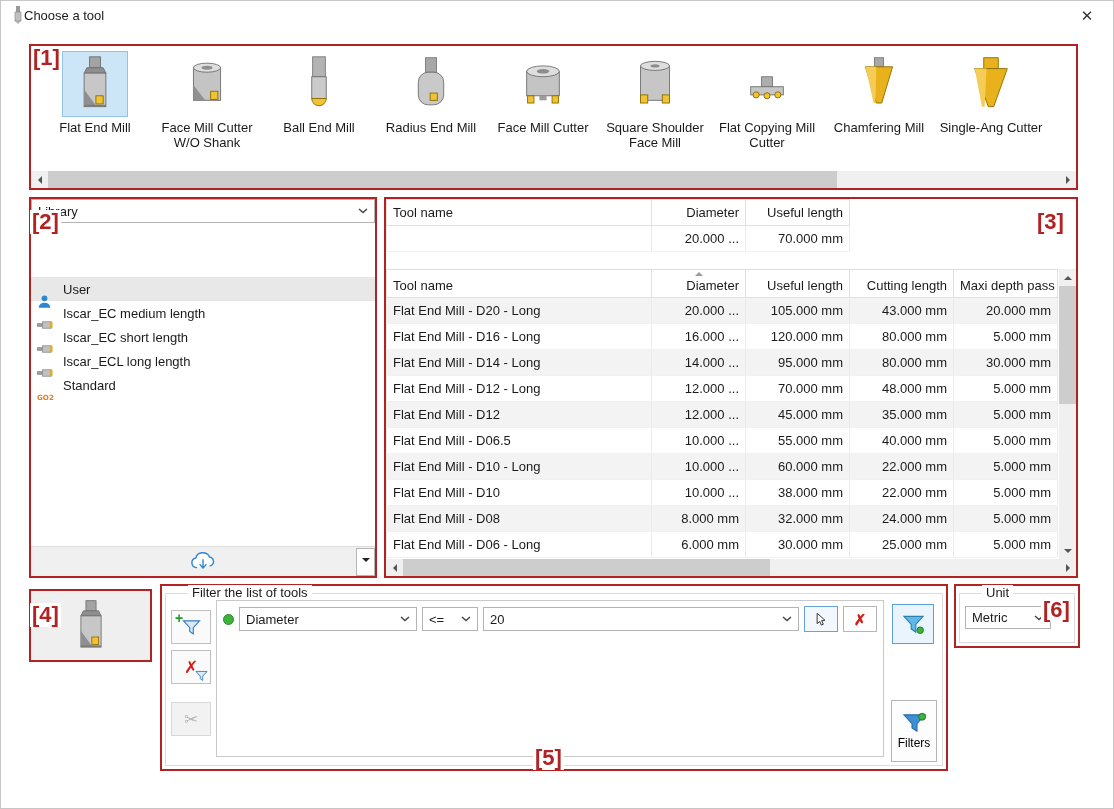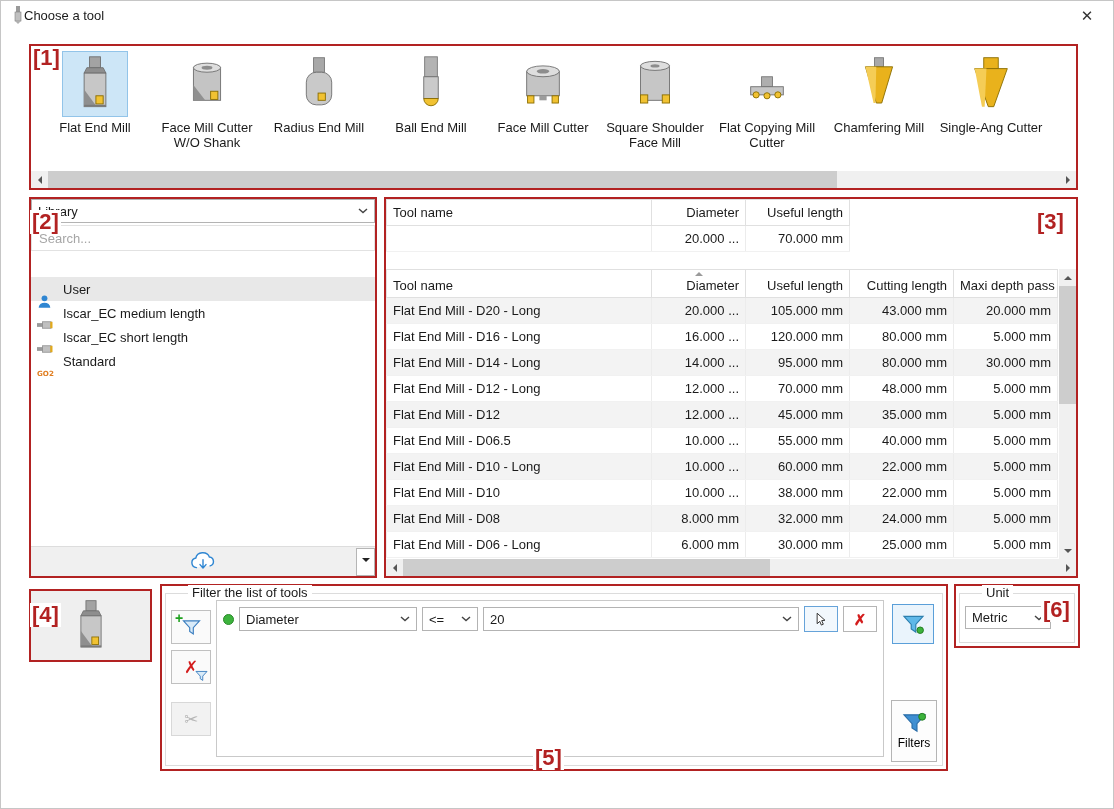--- a/index.html
+++ b/index.html
@@ -144,36 +144,36 @@
             <ellipse cx="32" cy="14" rx="6" ry="2.2" fill="#8d8d8d"></ellipse>
             <path d="M17 50 V33 L30 50 Z" fill="#909090"></path>
             <rect x="36" y="40" width="8" height="9" fill="#f1c232" stroke="#8a6d00"></rect>
           </svg>
         </div>
         <div class="tool-label">Face Mill Cutter W/O Shank</div>
       </div>
       <div class="tool-item">
         <div class="tool-icon">
           <svg viewBox="0 0 64 64" width="58" height="58">
+            <rect x="25" y="2" width="14" height="22" fill="#b3b3b3" stroke="#787878"></rect>
+            <rect x="24" y="24" width="16" height="24" fill="#cacaca" stroke="#707070"></rect>
+            <path d="M24 48 a8 8 0 0 0 16 0 z" fill="#f1c232" stroke="#8a6d00"></path>
+          </svg>
+        </div>
+        <div class="tool-label">Ball End Mill</div>
+      </div>
+      <div class="tool-item">
+        <div class="tool-icon">
+          <svg viewBox="0 0 64 64" width="58" height="58">
             <rect x="26" y="3" width="12" height="16" fill="#a8a8a8" stroke="#787878"></rect>
             <rect x="18" y="19" width="28" height="36" rx="11" fill="#c9c9c9" stroke="#707070"></rect>
             <rect x="31" y="42" width="8" height="8" fill="#f1c232" stroke="#8a6d00"></rect>
           </svg>
         </div>
         <div class="tool-label">Radius End Mill</div>
-      </div>
-      <div class="tool-item">
-        <div class="tool-icon">
-          <svg viewBox="0 0 64 64" width="58" height="58">
-            <rect x="25" y="2" width="14" height="22" fill="#b3b3b3" stroke="#787878"></rect>
-            <rect x="24" y="24" width="16" height="24" fill="#cacaca" stroke="#707070"></rect>
-            <path d="M24 48 a8 8 0 0 0 16 0 z" fill="#f1c232" stroke="#8a6d00"></path>
-          </svg>
-        </div>
-        <div class="tool-label">Ball End Mill</div>
       </div>
       <div class="tool-item">
         <div class="tool-icon">
           <svg viewBox="0 0 64 64" width="58" height="58">
             <rect x="14" y="18" width="36" height="27" fill="#c4c4c4" stroke="#6f6f6f"></rect>
             <ellipse cx="32" cy="18" rx="18" ry="6" fill="#dedede" stroke="#6f6f6f"></ellipse>
             <ellipse cx="32" cy="18" rx="7" ry="2.5" fill="#8d8d8d"></ellipse>
             <rect x="15" y="45" width="7" height="8" fill="#f1c232" stroke="#8a6d00"></rect>
             <rect x="42" y="45" width="7" height="8" fill="#f1c232" stroke="#8a6d00"></rect>
             <rect x="28" y="45" width="8" height="5" fill="#9c9c9c"></rect>
@@ -239,23 +239,20 @@
   </div>
 </div>
 
 <div id="sec2" class="redbox">
   <div class="combo lib-combo">
     <span class="cv">Library</span>
     <svg class="chev" viewBox="0 0 10 6" width="10" height="6">
         <path d="M1 1 L5 4.6 L9 1" fill="none" stroke="#444" stroke-width="1.4"></path>
       </svg>
   </div>
-  <div class="search-box">
-    <input type="text" placeholder="Search..." style="">
-  </div>
   <div class="lib-list">
       <div class="lib-item selected">
         <span class="li-icon">
           <svg viewBox="0 0 16 16" width="15" height="15">
             <circle cx="8" cy="4.6" r="3.1" fill="#2f86d2"></circle>
             <path d="M1.8 14.6 a6.2 5.4 0 0 1 12.4 0 z" fill="#2f86d2"></path>
           </svg>
         </span>
         <span class="li-label">User</span>
       </div>
@@ -271,20 +268,30 @@
       </div>
       <div class="lib-item">
         <span class="li-icon">
           <svg viewBox="0 0 18 10" width="17" height="10">
             <rect x="0" y="3" width="6" height="4" fill="#9a9a9a"></rect>
             <rect x="6" y="1.6" width="9" height="6.8" fill="#c0c0c0" stroke="#7d7d7d" stroke-width="0.7"></rect>
             <rect x="14" y="1.6" width="2.4" height="6.8" fill="#e2a91c"></rect>
           </svg>
         </span>
         <span class="li-label">Iscar_EC short length</span>
+      </div>
+      <div class="lib-item">
+        <span class="li-icon">
+          <svg viewBox="0 0 18 10" width="17" height="10">
+            <rect x="0" y="3" width="6" height="4" fill="#9a9a9a"></rect>
+            <rect x="6" y="1.6" width="9" height="6.8" fill="#c0c0c0" stroke="#7d7d7d" stroke-width="0.7"></rect>
+            <rect x="14" y="1.6" width="2.4" height="6.8" fill="#e2a91c"></rect>
+          </svg>
+        </span>
+        <span class="li-label">Iscar_ECL long length</span>
       </div>
       <div class="lib-item">
         <span class="li-icon">
           <svg viewBox="0 0 24 12" width="20" height="10">
             <text x="0" y="9.5" font-size="9" font-weight="bold" fill="#e07d1f" font-family="DejaVu Sans, sans-serif">GO2</text>
           </svg>
         </span>
         <span class="li-label">Standard</span>
       </div>
     </div>

